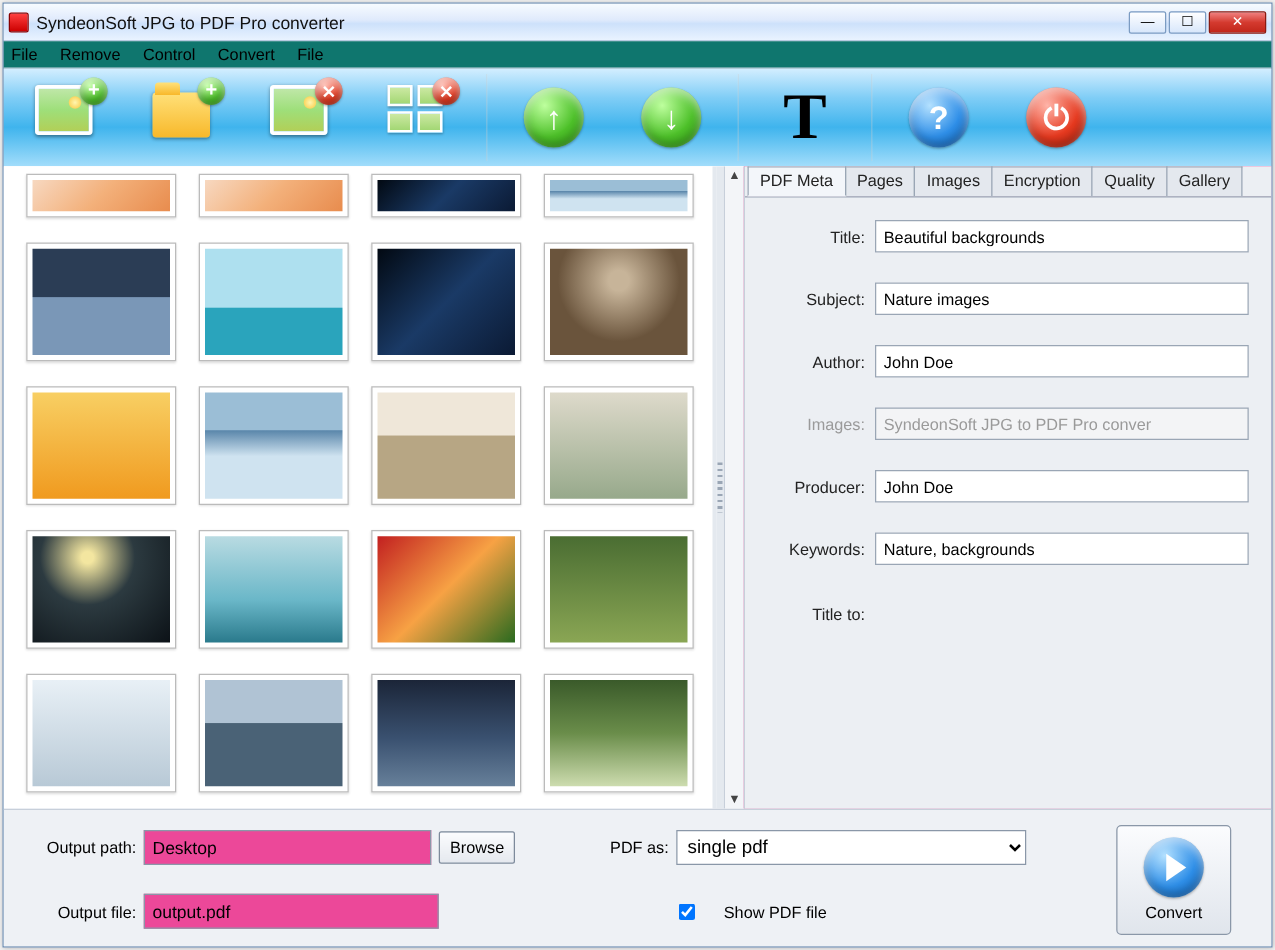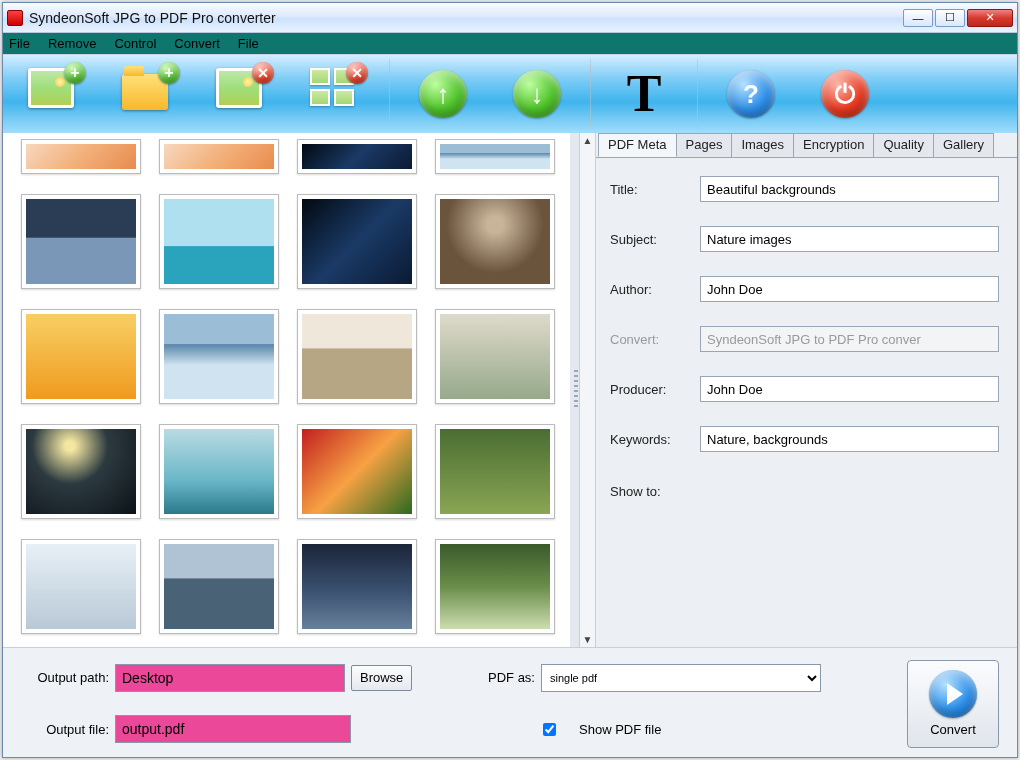--- a/index.html
+++ b/index.html
@@ -175,55 +175,56 @@
     border-top:1px solid #9aa6b5;
     padding: 18px 18px 10px 14px;
   }
   .field {
     display:flex;
     align-items:center;
     margin-bottom:24px;
   }
   .field label {
     width:82px;
+    text-align:right;
     margin-right:8px;
     color:#222;
   }
   .field input {
     flex:1;
     height:26px;
     border:1px solid #9aa6b5;
     padding:0 6px;
     font-family:inherit; font-size:13px;
     background:#fff;
   }
   .field.disabled label{ color:#9a9a9a;}
   .field.disabled input{ color:#9a9a9a; background:#f3f4f6;}
 
   .bottom {
     height: 110px;
     background:#eef1f5;
     border-top:1px solid #c7cfda;
-    padding:10px 0 8px 14px;
+    padding:10px 14px 8px 14px;
     display:grid;
     grid-template-columns: 430px 1fr 110px;
     gap:12px 30px;
     align-items:center;
   }
   .bottom .row{display:flex;align-items:center;height:30px;}
   .bottom label{ display:inline-block; text-align:right; margin-right:6px;}
   .bottom input[type=text]{
     height:28px;border:1px solid #8a97a8;padding:0 6px;font-family:inherit;font-size:14px;background:#ec4899;
   }
   .browse-btn{
     height:26px;padding:0 8px;border:1px solid #7d8a9b;background:linear-gradient(#fbfcfe,#e5e9ef);
     margin-left:6px;cursor:pointer;border-radius:2px;font-size:13px;
   }
   select{
-    height:28px;border:1px solid #8a97a8;font-family:inherit;font-size:11px;background:#fff;padding:0 4px;
+    height:28px;border:1px solid #8a97a8;font-family:inherit;font-size:15px;background:#fff;padding:0 4px;
     width:280px;
   }
   .convert-btn{
     grid-row: 1 / span 2;
     grid-column:3;
     width:92px;height:88px;
     border:1px solid #8a97a8;border-radius:4px;
     background:linear-gradient(#fbfcfe,#e0e5ec);
     display:flex;flex-direction:column;align-items:center;justify-content:center;
     cursor:pointer;
@@ -427,33 +428,33 @@
         </div>
         <div class="field">
           <label>Subject:</label>
           <input type="text" value="Nature images" style="">
         </div>
         <div class="field">
           <label>Author:</label>
           <input type="text" value="John Doe" style="">
         </div>
         <div class="field disabled">
-          <label>Convert:</label>
+          <label>Images:</label>
           <input type="text" disabled="" value="SyndeonSoft JPG to PDF Pro conver" style="">
         </div>
         <div class="field">
           <label>Producer:</label>
           <input type="text" value="John Doe" style="">
         </div>
         <div class="field">
           <label>Keywords:</label>
           <input type="text" value="Nature, backgrounds" style="">
         </div>
         <div class="field" style="margin-top:32px">
-          <label>Show to:</label>
+          <label>Title to:</label>
         </div>
 
       </div>
     </div>
   </div>
 
   <div class="bottom">
 
     <div class="row">
       <label style="width:92px">Output path:</label>

